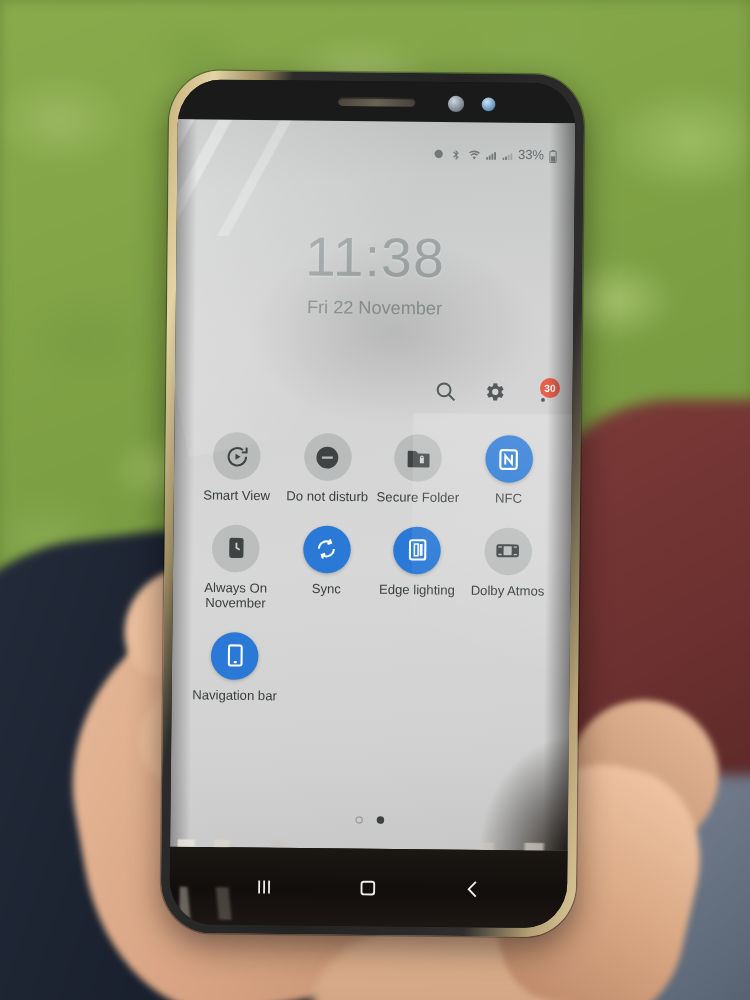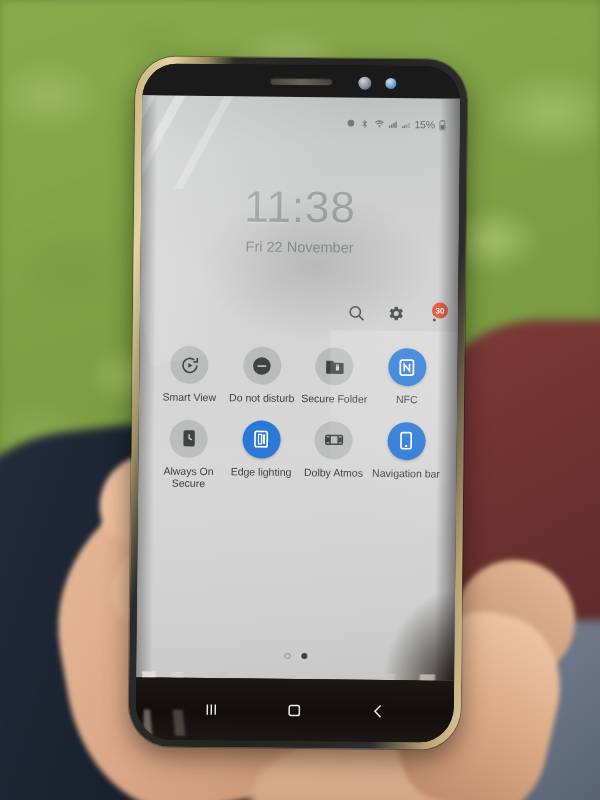--- a/index.html
+++ b/index.html
@@ -284,21 +284,21 @@
           </svg>
         </span>
         <span>
           <svg viewBox="0 0 16 12" width="9" height="9" fill="currentColor">
             <rect x="0" y="9" width="2.6" height="3"></rect>
               <rect x="3.8" y="7" width="2.6" height="5"></rect>
             <rect x="7.6" y="5" width="2.6" height="7" opacity=".45"></rect>
             <rect x="11.4" y="3" width="2.6" height="9" opacity=".45"></rect>
           </svg>
         </span>
-        <span class="batt-txt">15%</span>
+        <span class="batt-txt">33%</span>
         <span>
           <svg viewBox="0 0 12 22" width="7" height="11" fill="none" stroke="currentColor" stroke-width="1.6">
             <rect x="1" y="3" width="10" height="18" rx="1.6"></rect>
             <rect x="4" y="1" width="4" height="2" fill="currentColor" stroke="none"></rect>
             <rect x="2.6" y="11" width="6.8" height="8.6" fill="currentColor" stroke="none"></rect>
           </svg>
         </span>
       </div>
 
       <div id="clock-block">
@@ -371,23 +371,34 @@
           <div class="tile-lb">NFC</div>
         </div>
 
         <div class="tile">
           <div class="tile-ic">
             <svg viewBox="0 0 24 24" fill="currentColor">
               <rect x="5.5" y="2.8" width="13" height="18.4" rx="2.2"></rect>
               <path d="M12 7.2v4.6l3 1.8" fill="none" stroke="#d2d3d2" stroke-width="1.6"></path>
             </svg>
           </div>
-          <div class="tile-lb">Always On Secure</div>
-        </div>
-
+          <div class="tile-lb">Always On November</div>
+        </div>
+
+        <div class="tile on">
+          <div class="tile-ic">
+            <svg viewBox="0 0 24 24" fill="none" stroke="currentColor" stroke-width="1.9">
+              <path d="M5.2 12a6.8 6.8 0 0110.4-5.8"></path>
+                <path d="M18.8 12a6.8 6.8 0 01-10.4 5.8"></path>
+              <path d="M15.1 3.2l1.1 3.2-3.2 1.1"></path>
+                <path d="M8.9 20.8l-1.1-3.2 3.2-1.1"></path>
+            </svg>
+          </div>
+          <div class="tile-lb">Sync</div>
+        </div>
 
         <div class="tile on">
           <div class="tile-ic">
             <svg viewBox="0 0 24 24" fill="none" stroke="currentColor" stroke-width="1.9">
               <rect x="5" y="3.2" width="14" height="17.6" rx="2"></rect>
               <path d="M15.2 6.6v10.8" stroke-width="2.6"></path>
               <path d="M9 6.6h3.4v10.8H9z" stroke-width="1.4"></path>
             </svg>
           </div>
           <div class="tile-lb">Edge lighting</div>

